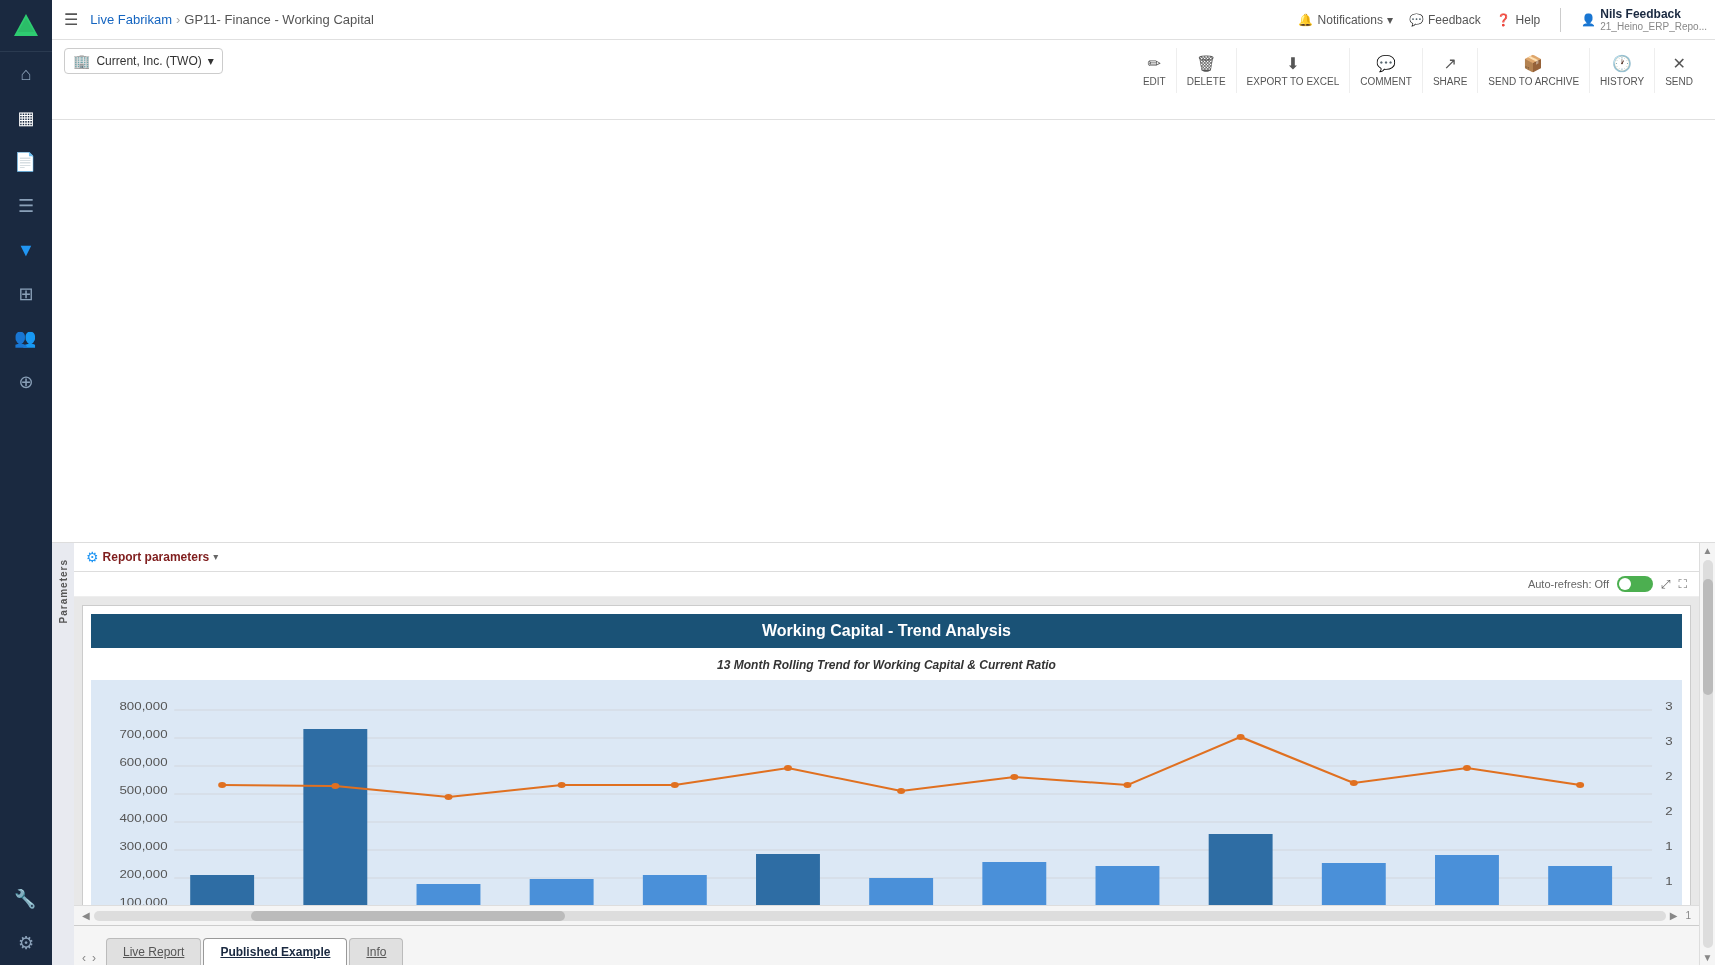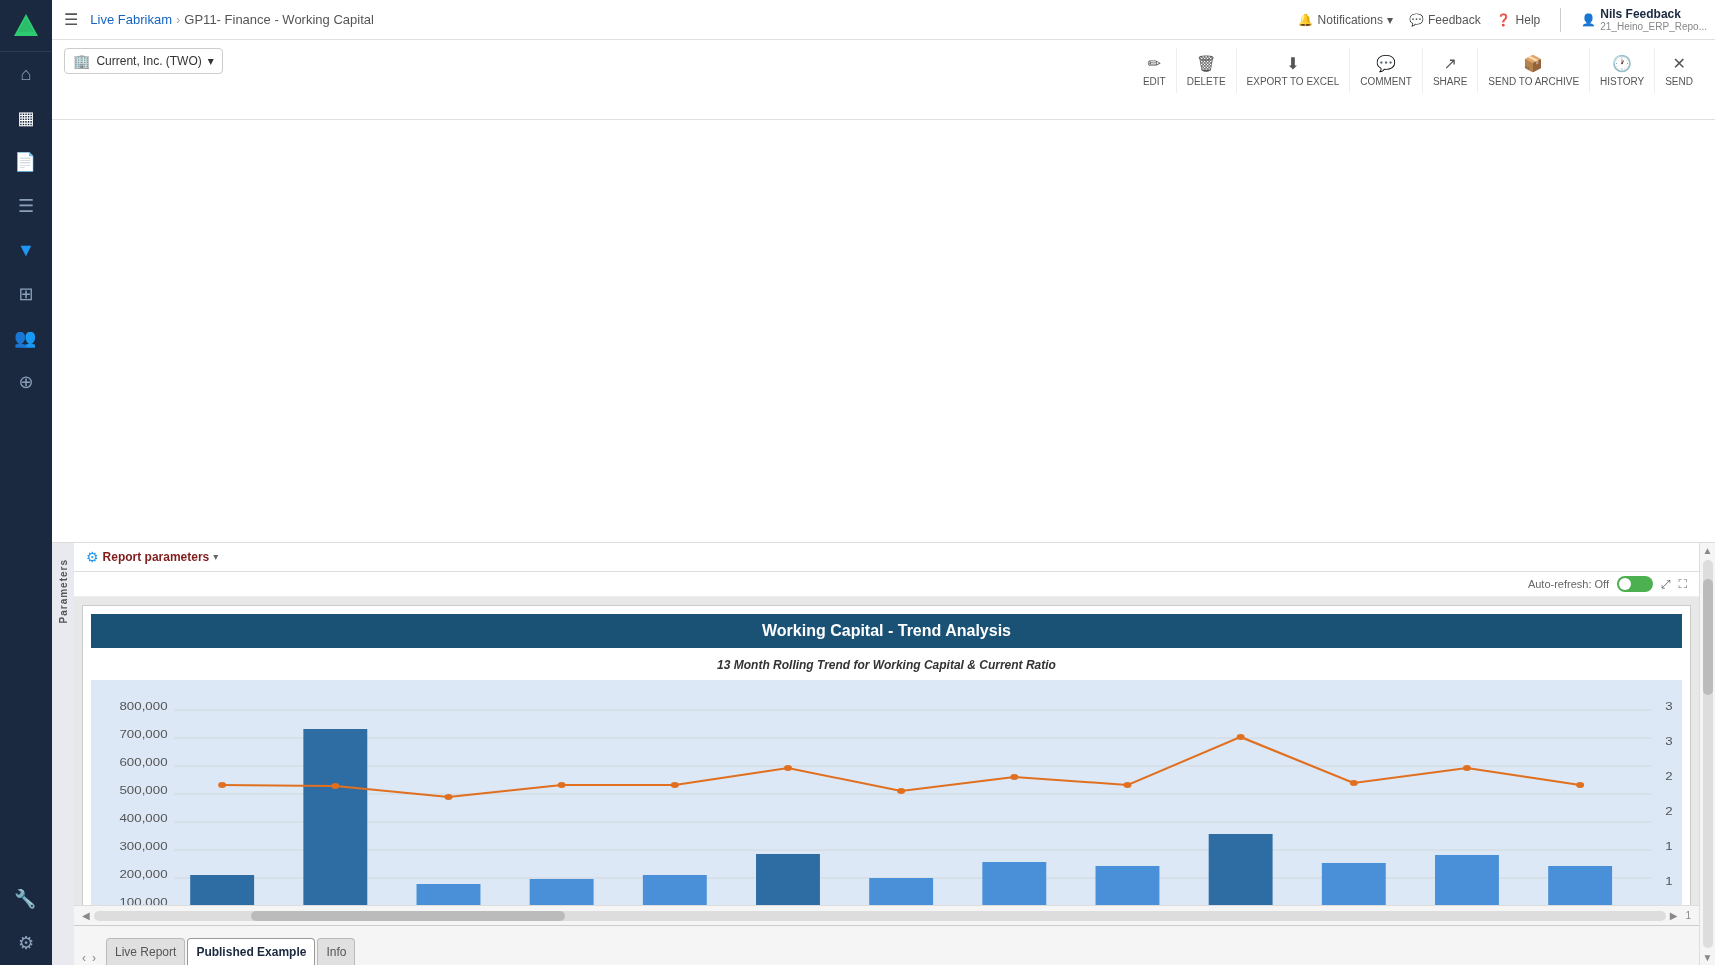--- a/index.html
+++ b/index.html
@@ -201,28 +201,29 @@
       height: 40px;
       background: #f5f5f5;
       border-top: 1px solid #ccc;
       display: flex;
       align-items: flex-end;
       padding: 0 8px;
       gap: 2px;
       flex-shrink: 0;
     }
     .tab-btn {
-      padding: 6px 8px;
+      padding: 6px 16px;
       background: #e0e0e0;
       border: 1px solid #bbb;
       border-bottom: none;
       border-radius: 4px 4px 0 0;
       cursor: pointer;
       font-size: 12px;
       color: #555;
+      text-decoration: underline;
     }
     .tab-btn.active {
       background: white;
       font-weight: 600;
       color: #1a2940;
       border-color: #999;
     }
     .bottom-scroll-bar {
       height: 20px;
       background: #f5f5f5;

